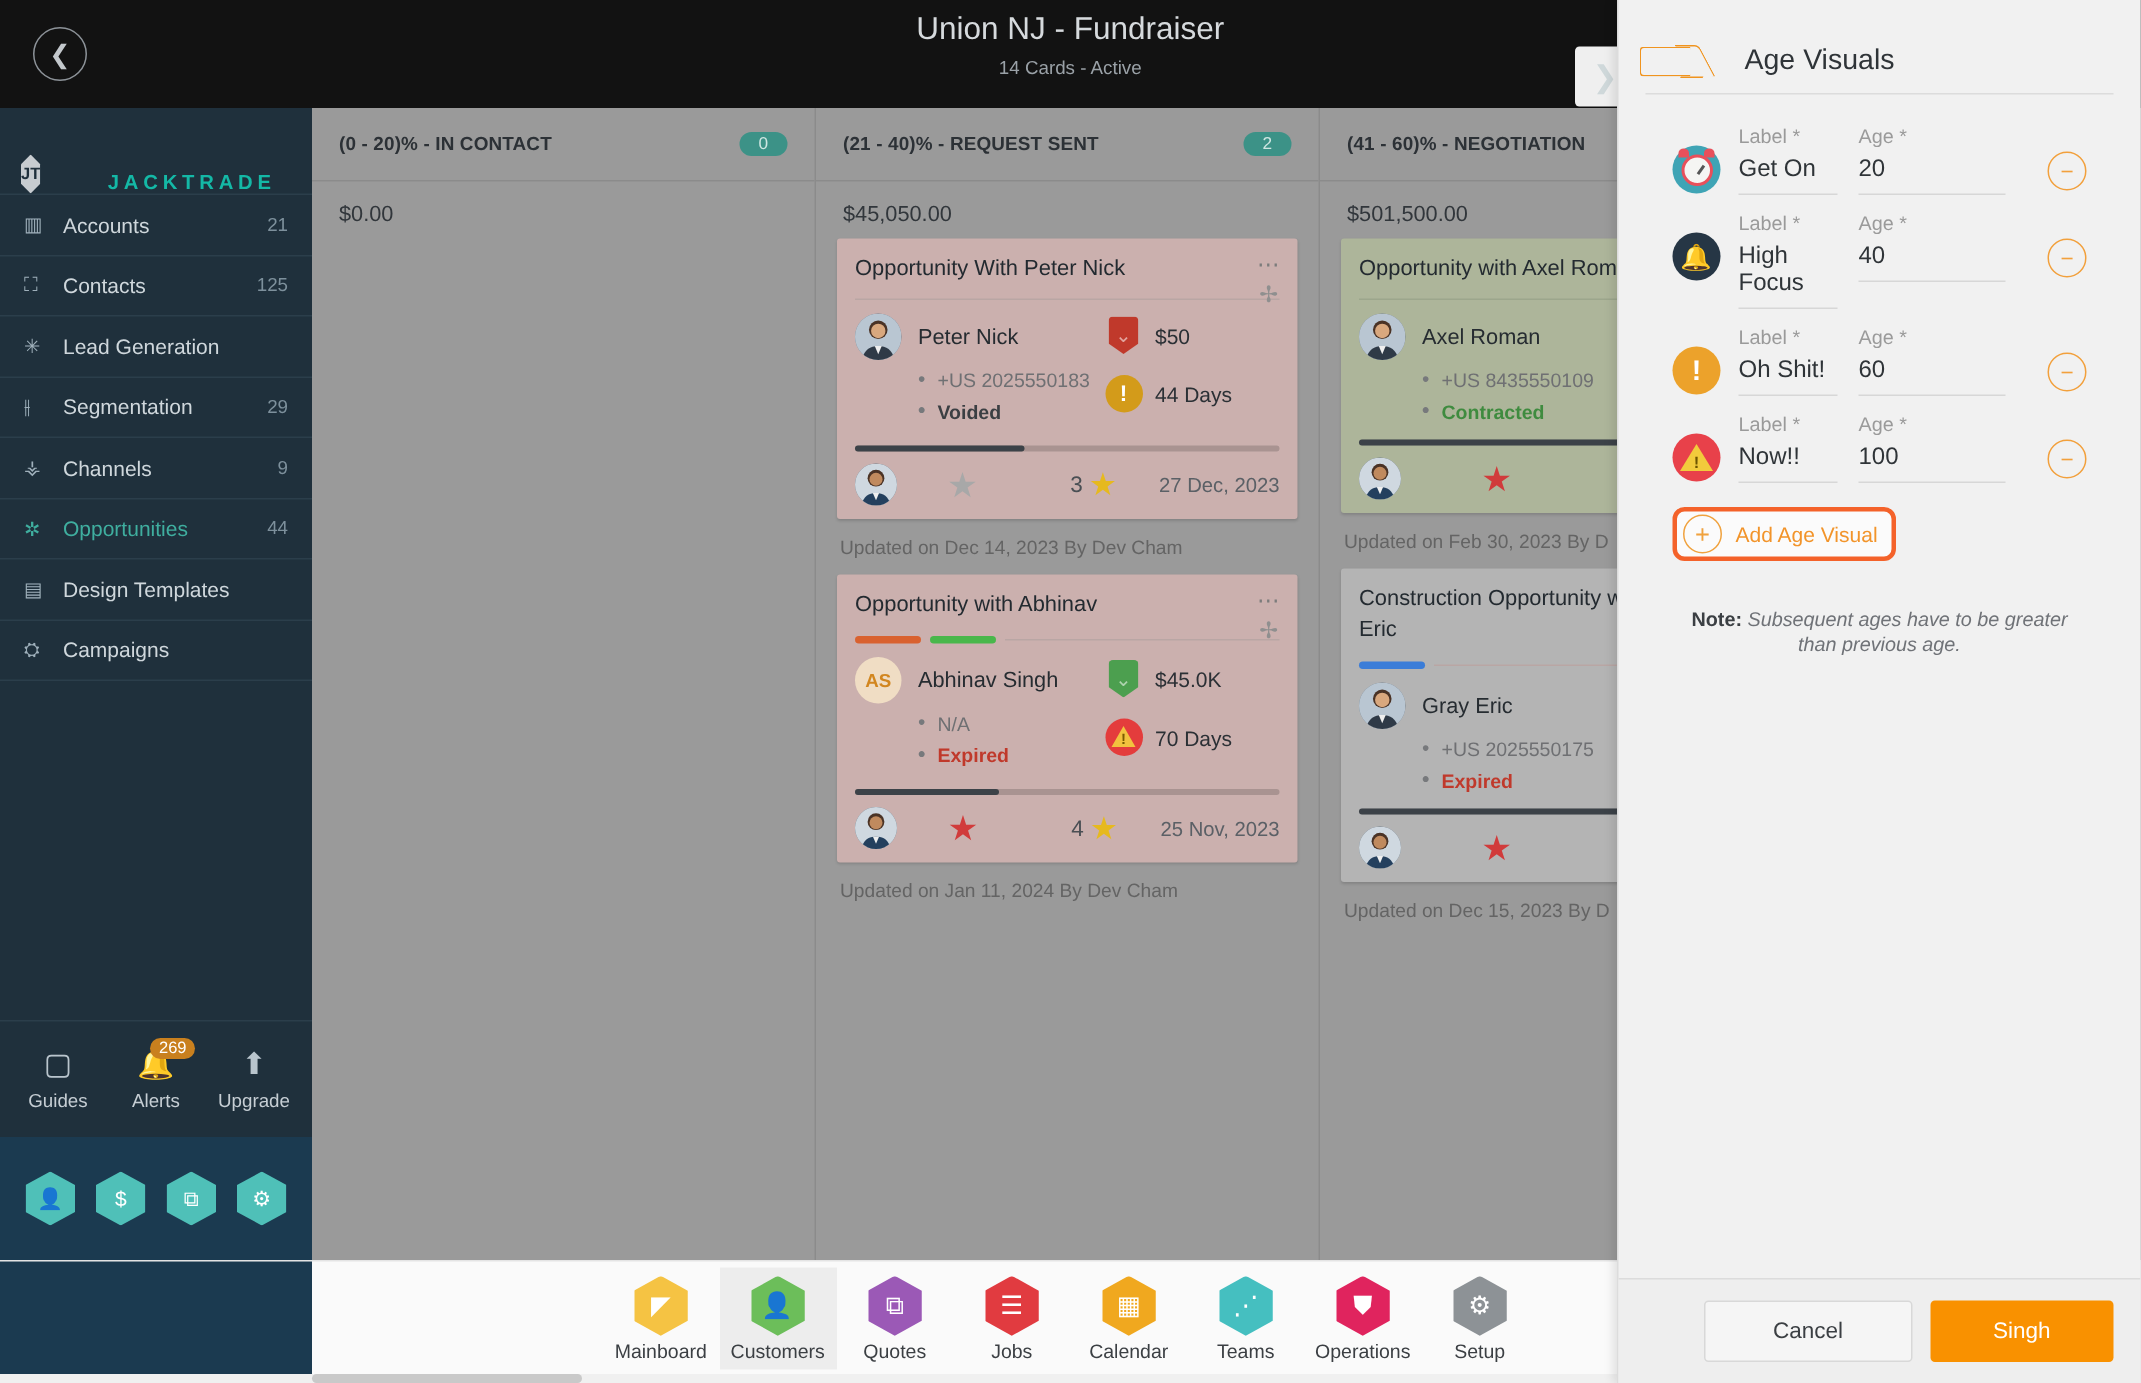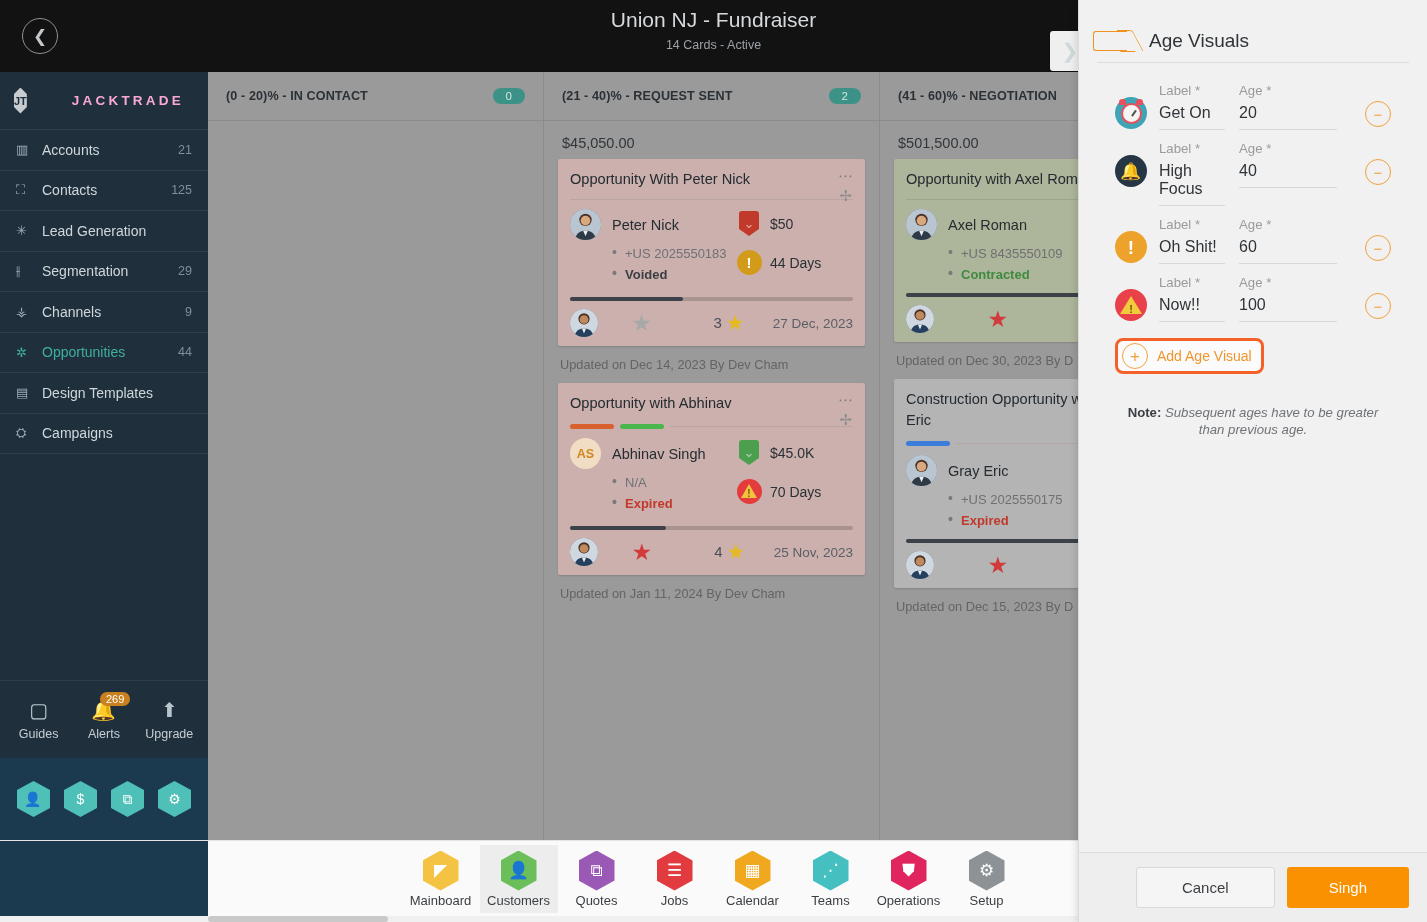--- a/index.html
+++ b/index.html
@@ -35,31 +35,31 @@
     color: #cfd8da; font-size: 20px; cursor: pointer;
     box-shadow: 0 1px 3px rgba(0,0,0,.3);
   }
 
   
   .sidebar {
     position: absolute; left: 0; top: 72px; width: 208px; height: 768px;
     background: #1f303c; display: flex; flex-direction: column;
   }
   .brand {
-    height: 58px; display: flex; align-items: center; padding-left: 14px;
+    height: 58px; display: flex; align-items: flex-end; padding-left: 14px;
     border-bottom: 1px solid #2b3e4b;
     gap: 36px;
   }
   .hexlogo {
     width: 24px; height: 26px; background: #c7ccd0; margin-right: 9px;
     clip-path: polygon(50% 0%, 100% 25%, 100% 75%, 50% 100%, 0% 75%, 0% 25%);
     display: flex; align-items: center; justify-content: center;
     font-size: 11px; color: #1f303c; font-weight: bold;
   }
-  .brandname { font-size: 13.5px; letter-spacing: 3.2px; color: #f9a8d4; font-weight: 600; }
+  .brandname { font-size: 13.5px; letter-spacing: 3.2px; color: #14b8a6; font-weight: 600; }
   .brandtm { font-size: 8px; vertical-align: super; color: #c7ccd0; }
   .navlist { flex: 0 0 auto; }
   .navitem {
     height: 40.5px; display: flex; align-items: center; padding: 0 16px;
     border-bottom: 1px solid #2b3e4b; cursor: pointer; position: relative;
   }
   .navicon { width: 22px; font-size: 13px; color: #9fb0bb; flex: 0 0 22px; }
   .navlabel { font-size: 14px; color: #cfd7dc; margin-left: 4px; flex: 1; }
   .navcount { font-size: 12.5px; color: #7d909c; }
   .navitem.active .navlabel { color: #3fae9f; }
@@ -235,21 +235,21 @@
     width: 15px; height: 20px;
     border-top: 1.6px solid #f0941f; border-right: 1.6px solid #f0941f;
     transform: skewX(28deg); border-radius: 0 3px 0 0;
   }
   .tag-ico::before {
     content: ""; position: absolute; right: -11px; bottom: -1.6px;
     width: 15px; height: 10px;
     border-bottom: 1.6px solid #f0941f;
     transform: skewX(-28deg);
   }
-  .panel-title { font-size: 19px; color: #2f3438; margin-left: 22px; }
+  .panel-title { font-size: 19px; color: #2f3438; margin-left: 36px; }
   .panel-divider { height: 1px; background: #dcdcdc; margin: 0 18px; }
   .panel-body { flex: 1; padding: 9px 36px 0; overflow: hidden; }
 
   .av-row { display: flex; align-items: flex-start; padding: 11px 0 0; }
   .av-icon { width: 44px; flex: 0 0 44px; padding-top: 14px; }
   .ico-circ {
     width: 32px; height: 32px; border-radius: 50%;
     display: flex; align-items: center; justify-content: center; position: relative;
   }
   .ico-clock { background: #3fa4b5; }
@@ -408,20 +408,21 @@
         <div class="qhex">⚙</div>
       </div>
   </div>
 
   <div class="board" id="board">
       <div class="column">
         <div class="col-head">
           <span class="col-title">(0 - 20)% - IN CONTACT</span>
           <span class="col-badge">0</span>
         </div>
+        <div class="col-sum">$0.00</div>
         <div class="col-body"></div>
       </div>
       <div class="column">
         <div class="col-head">
           <span class="col-title">(21 - 40)% - REQUEST SENT</span>
           <span class="col-badge">2</span>
         </div>
         <div class="col-sum">$45,050.00</div>
         <div class="col-body">
           <div class="card pink">
@@ -578,21 +579,21 @@
                   <rect width="40" height="40" fill="#cfd8e0"></rect>
                   <circle cx="20" cy="14" r="8" fill="#4a3326"></circle>
                   <circle cx="20" cy="15" r="6.2" fill="#c08a5e"></circle>
                   <path d="M6 40c2-9 7-12 14-12s12 3 14 12z" fill="#24405e"></path>
                   <path d="M17 28l3 7 3-7z" fill="#efefef"></path>
                 </svg></div>
               <div class="foot-star1"><span style="color:#d13b3b">★</span></div>
               <div class="foot-star2"><span>3</span><span class="s">★</span></div>
             </div>
           </div>
-          <div class="card-updated">Updated on Dec 30, 2023 By D</div>
+          <div class="card-updated">Updated on Feb 30, 2023 By D</div>
           <div class="card grey">
             <div class="card-dots">⋯</div>
             <div class="card-move">✢</div>
             <div class="card-title">Construction Opportunity with Gray Eric</div>
             <div class="seg-row">
               <span class="seg" style="width:44px;background:#3b7dd8"></span>
               <span style="flex:1;height:1px;background:#b9a6a4"></span>
             </div>
             <div class="card-mid">
               <div class="card-left">

